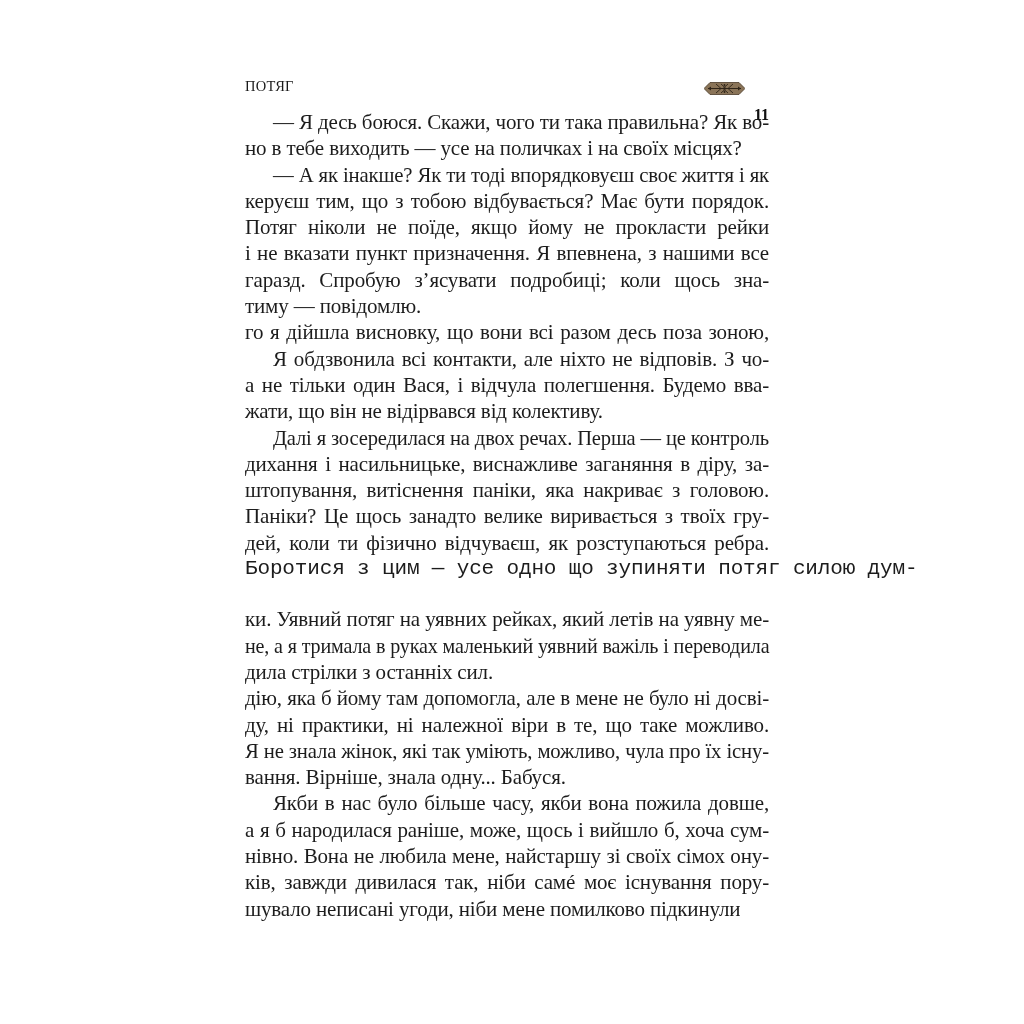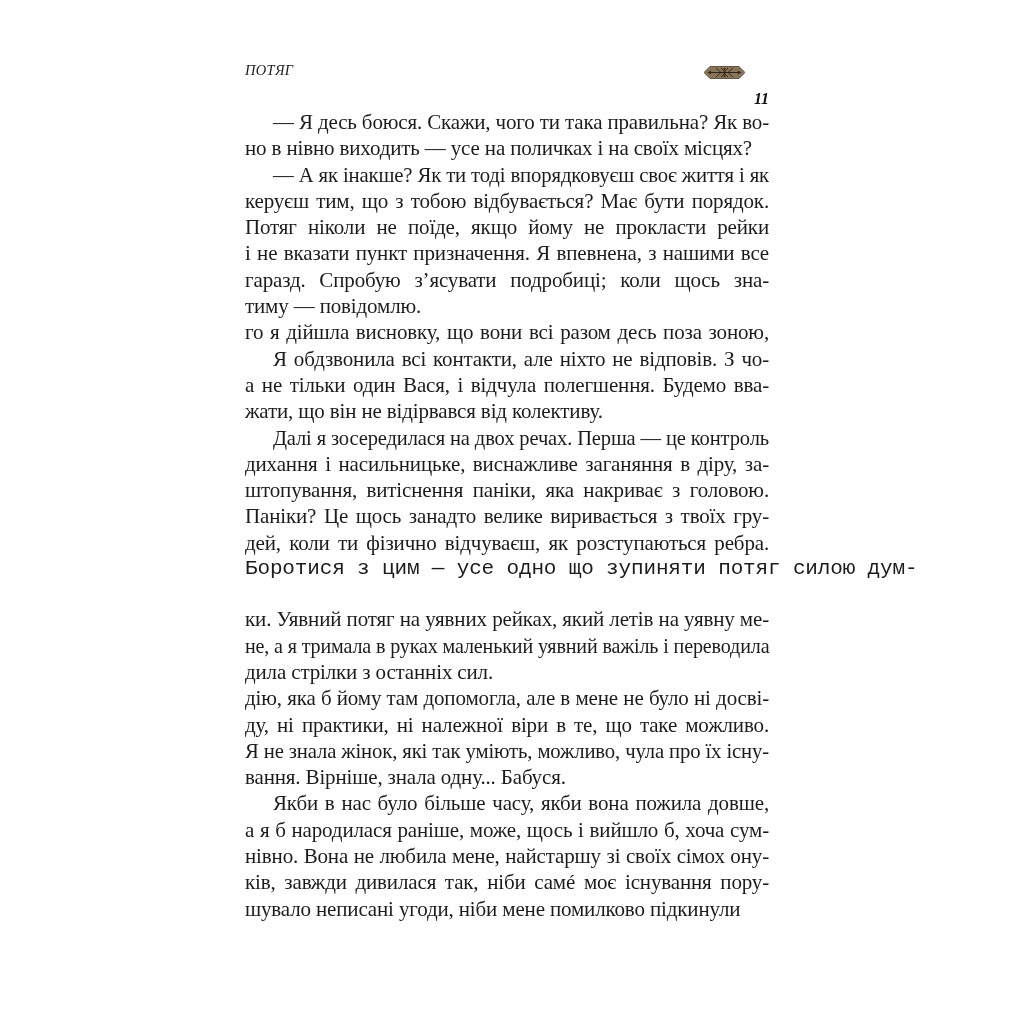--- a/index.html
+++ b/index.html
@@ -16,24 +16,23 @@
       color: #1c1c1c;
     }
     .page {
       position: absolute;
       left: 0; top: 0;
       width: 1024px; height: 1024px;
     }
     .running-head {
       position: absolute;
       left: 245px;
-      top: 60px;
+      top: 76px;
       width: 524px;
       height: 24px;
-      font-style: italic;
     }
     .running-title {
       position: absolute;
       left: 0;
       top: 2px;
       font-size: 14.5px;
       letter-spacing: 0.3px;
       color: #1a1a1a;
     }
     .ornament {
@@ -96,21 +95,21 @@
         <polygon points="37,6.5 34,4.5 34,8.5" fill="#2e2418"></polygon>
       </svg>
     </span>
 
     <span class="page-number">11</span>
   </div>
 
   <div class="body-text" id="body-text">
       <p>
         <span class="ln" style="text-indent: 28px; display: block;">— Я десь боюся. Скажи, чого ти така правильна? Як во-</span>
-        <span class="ln last" style="text-indent: 0px; display: block;">но в нівно виходить — усе на поличках і на своїх місцях?</span>
+        <span class="ln last" style="text-indent: 0px; display: block;">но в тебе виходить — усе на поличках і на своїх місцях?</span>
       </p>
       <p>
         <span class="ln" style="text-indent: 28.3387px; display: block; transform-origin: left center; transform: scaleX(0.988); width: 530.339px;">— А як інакше? Як ти тоді впорядковуєш своє життя і як</span>
         <span class="ln" style="text-indent: 0px; display: block;">керуєш тим, що з тобою відбувається? Має бути порядок.</span>
         <span class="ln" style="text-indent: 0px; display: block;">Потяг ніколи не поїде, якщо йому не прокласти рейки</span>
         <span class="ln" style="text-indent: 0px; display: block;">і не вказати пункт призначення. Я впевнена, з нашими все</span>
         <span class="ln" style="text-indent: 0px; display: block;">гаразд. Спробую з’ясувати подробиці; коли щось зна-</span>
         <span class="ln last" style="text-indent: 0px; display: block;">тиму — повідомлю.</span>
       </p>
       <p>

